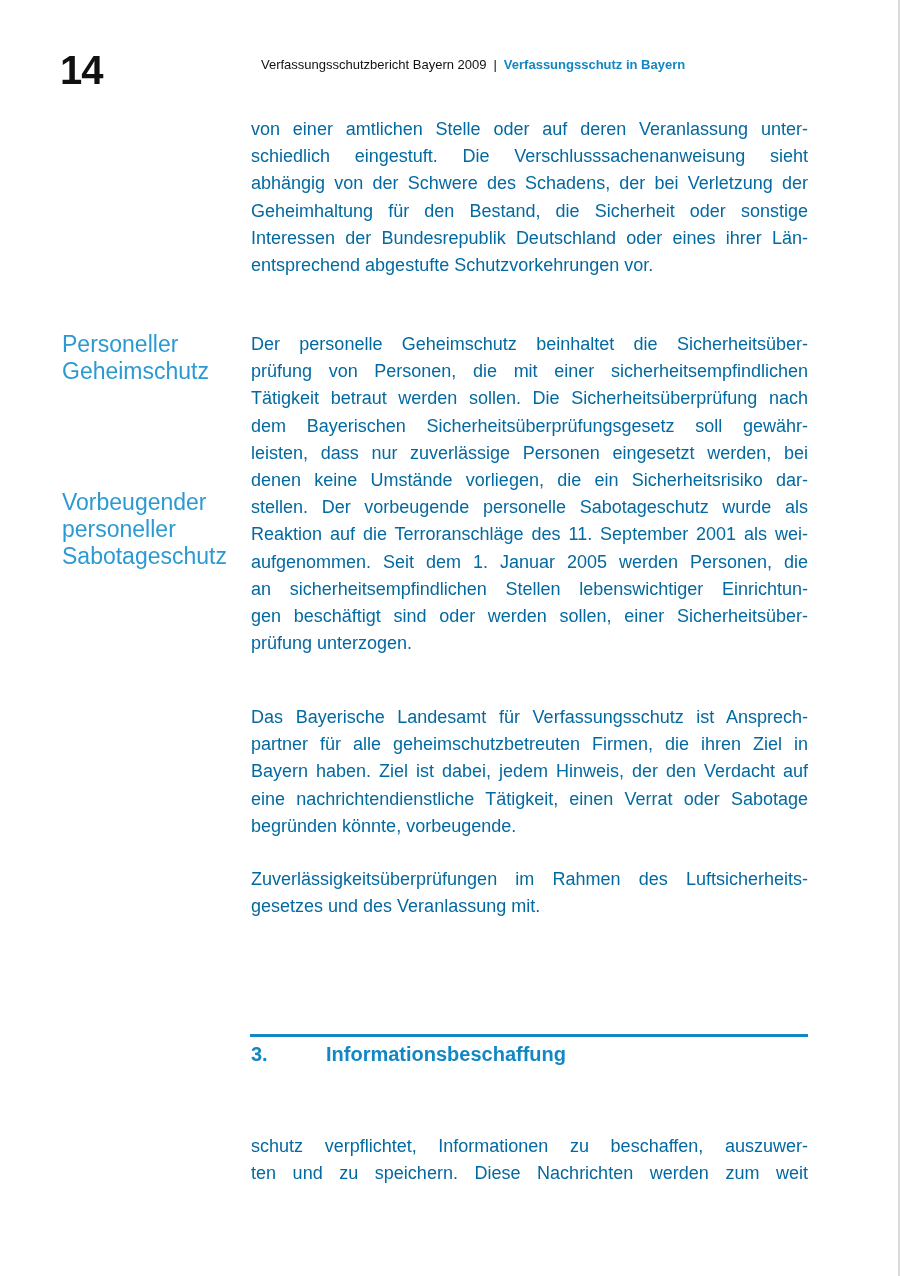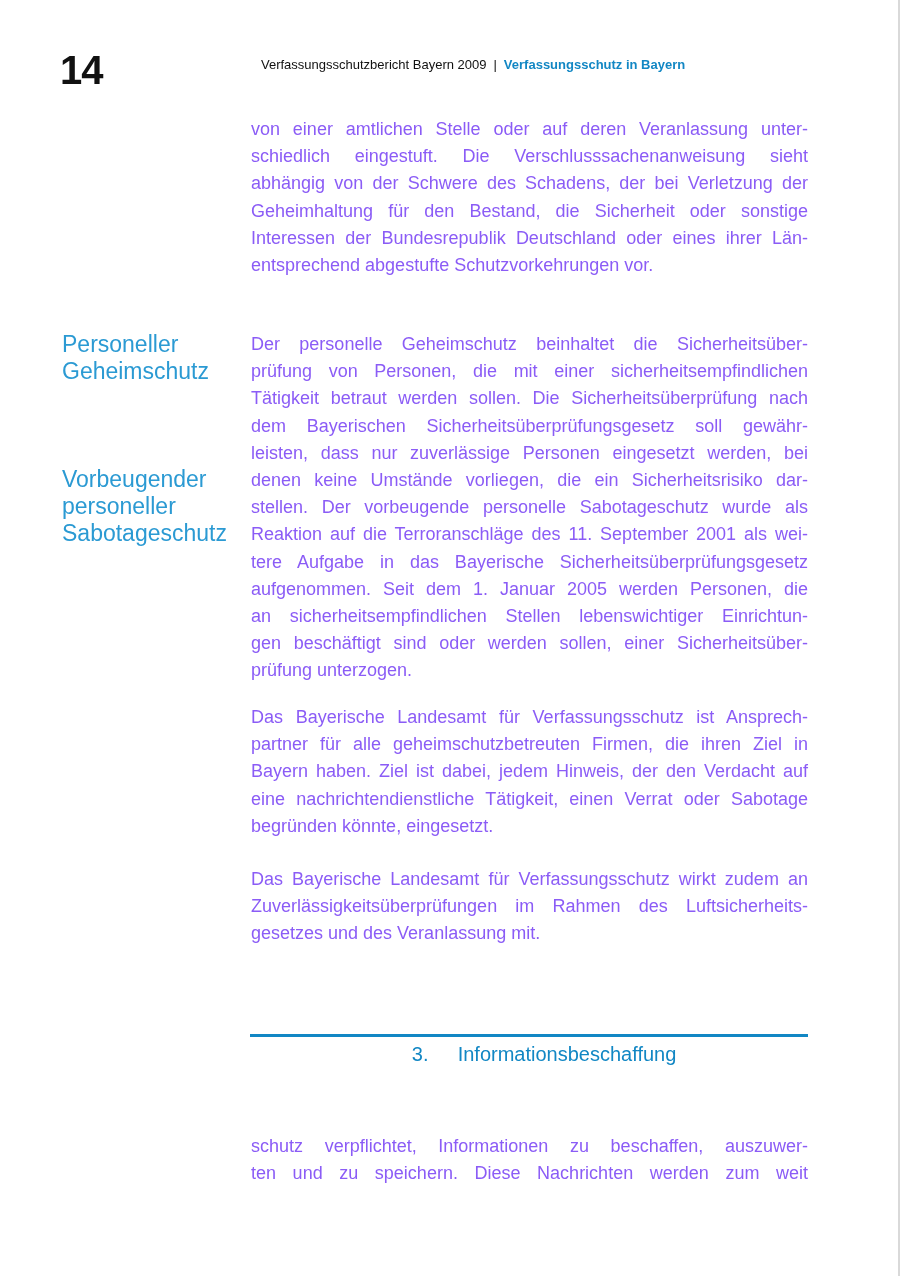--- a/index.html
+++ b/index.html
@@ -51,42 +51,41 @@
     width: 180px;
     font-size: 23px;
     color: var(--label, #2b9ad3);
   }
   .margin-note .line { line-height: 27.2px; }
   .para {
     position: absolute;
     left: 251px;
     width: 557px;
     font-size: 18px;
-    color: #8b5cf6;
+    color: #0369a1;
   }
   .line { line-height: 27.2px; white-space: normal; }
   .line.j { text-align: justify; text-align-last: justify; }
   .section-rule {
     position: absolute;
     left: 250px;
     top: 1034px;
     width: 558px;
     height: 3px;
     background: var(--accent, #1287c4);
   }
   .section-heading {
     position: absolute;
     left: 251px;
     top: 1043px;
     width: 557px;
     font-size: 20px;
-    font-weight: normal;
+    font-weight: bold;
     color: var(--accent, #1287c4);
     white-space: nowrap;
-    text-align: center;
   }
   .section-heading .sec-num {
     display: inline-block;
     width: 75px;
   }
 </style>
 </head>
 <body>
 
 <div class="page">
@@ -104,52 +103,50 @@
       <div class="line j">Geheimhaltung für den Bestand, die Sicherheit oder sonstige</div>
       <div class="line j">Interessen der Bundesrepublik Deutschland oder eines ihrer Län-</div>
       <div class="line">entsprechend abgestufte Schutzvorkehrungen vor.</div>
     </div>
 
   <div class="margin-note" style="top:331px">
       <div class="line">Personeller</div>
       <div class="line">Geheimschutz</div>
     </div>
 
-  <div class="margin-note" style="top:466px">
+  <div class="margin-note" style="top:489px">
       <div class="line">Vorbeugender</div>
       <div class="line">personeller</div>
       <div class="line">Sabotageschutz</div>
     </div>
 
   <div class="para" style="top:331px">
       <div class="line j">Der personelle Geheimschutz beinhaltet die Sicherheitsüber-</div>
       <div class="line j">prüfung von Personen, die mit einer sicherheitsempfindlichen</div>
       <div class="line j">Tätigkeit betraut werden sollen. Die Sicherheitsüberprüfung nach</div>
       <div class="line j">dem Bayerischen Sicherheitsüberprüfungsgesetz soll gewähr-</div>
       <div class="line j">leisten, dass nur zuverlässige Personen eingesetzt werden, bei</div>
       <div class="line j">denen keine Umstände vorliegen, die ein Sicherheitsrisiko dar-</div>
       <div class="line j">stellen. Der vorbeugende personelle Sabotageschutz wurde als</div>
       <div class="line j">Reaktion auf die Terroranschläge des 11. September 2001 als wei-</div>
-      <div class="line j">tere Aufgabe in das Bayerische Sicherheitsüberprüfungsgesetz</div>
       <div class="line j">aufgenommen. Seit dem 1. Januar 2005 werden Personen, die</div>
       <div class="line j">an sicherheitsempfindlichen Stellen lebenswichtiger Einrichtun-</div>
       <div class="line j">gen beschäftigt sind oder werden sollen, einer Sicherheitsüber-</div>
       <div class="line">prüfung unterzogen.</div>
     </div>
 
   <div class="para" style="top:704px">
       <div class="line j">Das Bayerische Landesamt für Verfassungsschutz ist Ansprech-</div>
       <div class="line j">partner für alle geheimschutzbetreuten Firmen, die ihren Ziel in</div>
       <div class="line j">Bayern haben. Ziel ist dabei, jedem Hinweis, der den Verdacht auf</div>
       <div class="line j">eine nachrichtendienstliche Tätigkeit, einen Verrat oder Sabotage</div>
-      <div class="line">begründen könnte, eingesetzt.</div>
+      <div class="line">begründen könnte, vorbeugende.</div>
     </div>
 
   <div class="para" style="top:866px">
-      <div class="line j">Das Bayerische Landesamt für Verfassungsschutz wirkt zudem an</div>
       <div class="line j">Zuverlässigkeitsüberprüfungen im Rahmen des Luftsicherheits-</div>
       <div class="line">gesetzes und des Veranlassung mit.</div>
     </div>
 
   <div class="section-rule"></div>
 
   <div class="section-heading">
     <span class="sec-num">3.</span><span class="sec-title">Informationsbeschaffung</span>
   </div>
 

